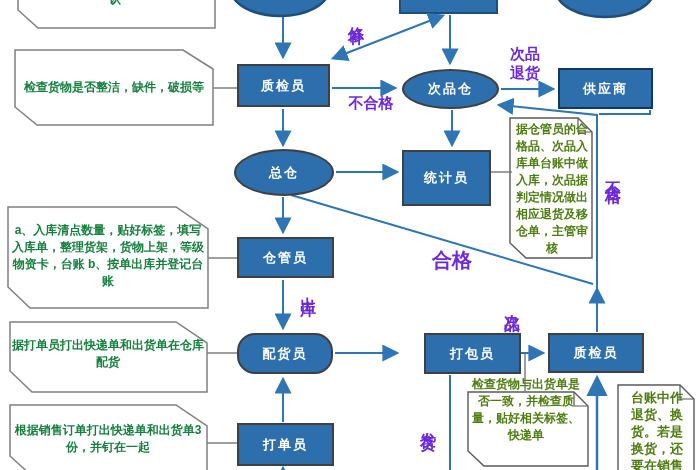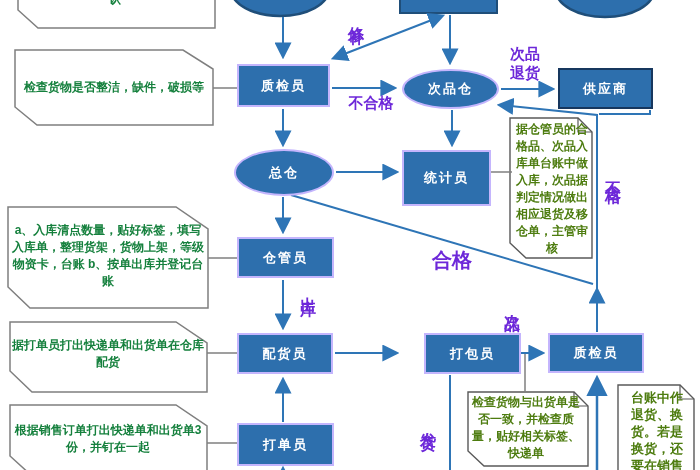--- a/index.html
+++ b/index.html
@@ -2,21 +2,21 @@
 <html><head>
 <meta charset="utf-8">
 <style>
   html,body{margin:0;padding:0;background:#e8e8e8;}
   .stage{
     position:relative;width:700px;height:470px;background:#ffffff;
     overflow:hidden;font-family:"Liberation Sans","DejaVu Sans",sans-serif;
   }
   .stage svg{position:absolute;left:0;top:0;}
   .node{
-    position:absolute;background:#2d6fad;border:2px solid #c4b5fd;color:#fff;
+    position:absolute;background:#2d6fad;border:2px solid #404040;color:#fff;
     font-weight:bold;font-size:13px;letter-spacing:2px;
     display:flex;align-items:center;justify-content:center;box-sizing:border-box;
   }
   .ellipse{border-radius:50%;}
   .supplier{border-color:#17375e;border-width:2px;}
   .callout-text{
     position:absolute;color:#15803d;font-weight:bold;font-size:12px;line-height:17px;
     text-align:center;white-space:pre-line;
   }
   .note-text{
@@ -88,21 +88,21 @@
     <path d="M450,375 V472" stroke="#2e75b6" stroke-width="2" fill="none"></path>
     <path d="M597,478 V379" stroke="#2e75b6" stroke-width="2.5" fill="none" marker-end="url(#ab)"></path>
   </svg>
 
   <div class="node" style="left:237px;top:64px;width:93px;height:43px;">质检员</div>
   <div class="node ellipse" style="left:234px;top:149px;width:100px;height:47px;">总仓</div>
   <div class="node supplier" style="left:558px;top:68px;width:95px;height:41px;">供应商</div>
   <div class="node ellipse" style="left:402px;top:69px;width:97px;height:40px;">次品仓</div>
   <div class="node" style="left:402px;top:150px;width:89px;height:56px;">统计员</div>
   <div class="node" style="left:237px;top:237px;width:97px;height:41px;">仓管员</div>
-  <div class="node" style="left:237px;top:333px;width:96px;height:41px;">配货员</div>
+  <div class="node" style="left:237px;top:333px;width:96px;height:41px;border-radius:18px;">配货员</div>
   <div class="node" style="left:237px;top:423px;width:97px;height:43px;">打单员</div>
   <div class="node" style="left:424px;top:333px;width:97px;height:41px;">打包员</div>
   <div class="node" style="left:548px;top:333px;width:96px;height:40px;">质检员</div>
 
   <div class="callout-text" style="left:100px;top:-9px;width:30px;">认</div>
   <div class="callout-text" style="left:18px;top:79px;width:192px;">检查货物是否整洁，缺件，破损等</div>
   <div class="callout-text" style="left:8px;top:222px;width:200px;">a、入库清点数量，贴好标签，填写
 入库单，整理货架，货物上架，等级
 物资卡，台账 b、按单出库并登记台
 账</div>
@@ -112,21 +112,21 @@
 份，并钉在一起</div>
 
   <div class="note-text" style="left:513px;top:121px;width:78px;">据仓管员的合
 格品、次品入
 库单台账中做
 入库，次品据
 判定情况做出
 相应退货及移
 仓单，主管审
 核</div>
-  <div class="note-text" style="left:470px;top:394px;width:112px;font-family:Liberation Serif, serif;">检查货物与出货单是
+  <div class="note-text" style="left:470px;top:376px;width:112px;font-family:Liberation Serif, serif;">检查货物与出货单是
 否一致，并检查质
 量，贴好相关标签、
 快递单</div>
   <div class="note-text" style="left:622px;top:389px;width:70px;font-size:13px;">台账中作
 退货、换
 货。若是
 换货，还
 要在销售</div>
 
   <div class="elabel vlabel" style="left:347px;top:13px;">修补</div>

